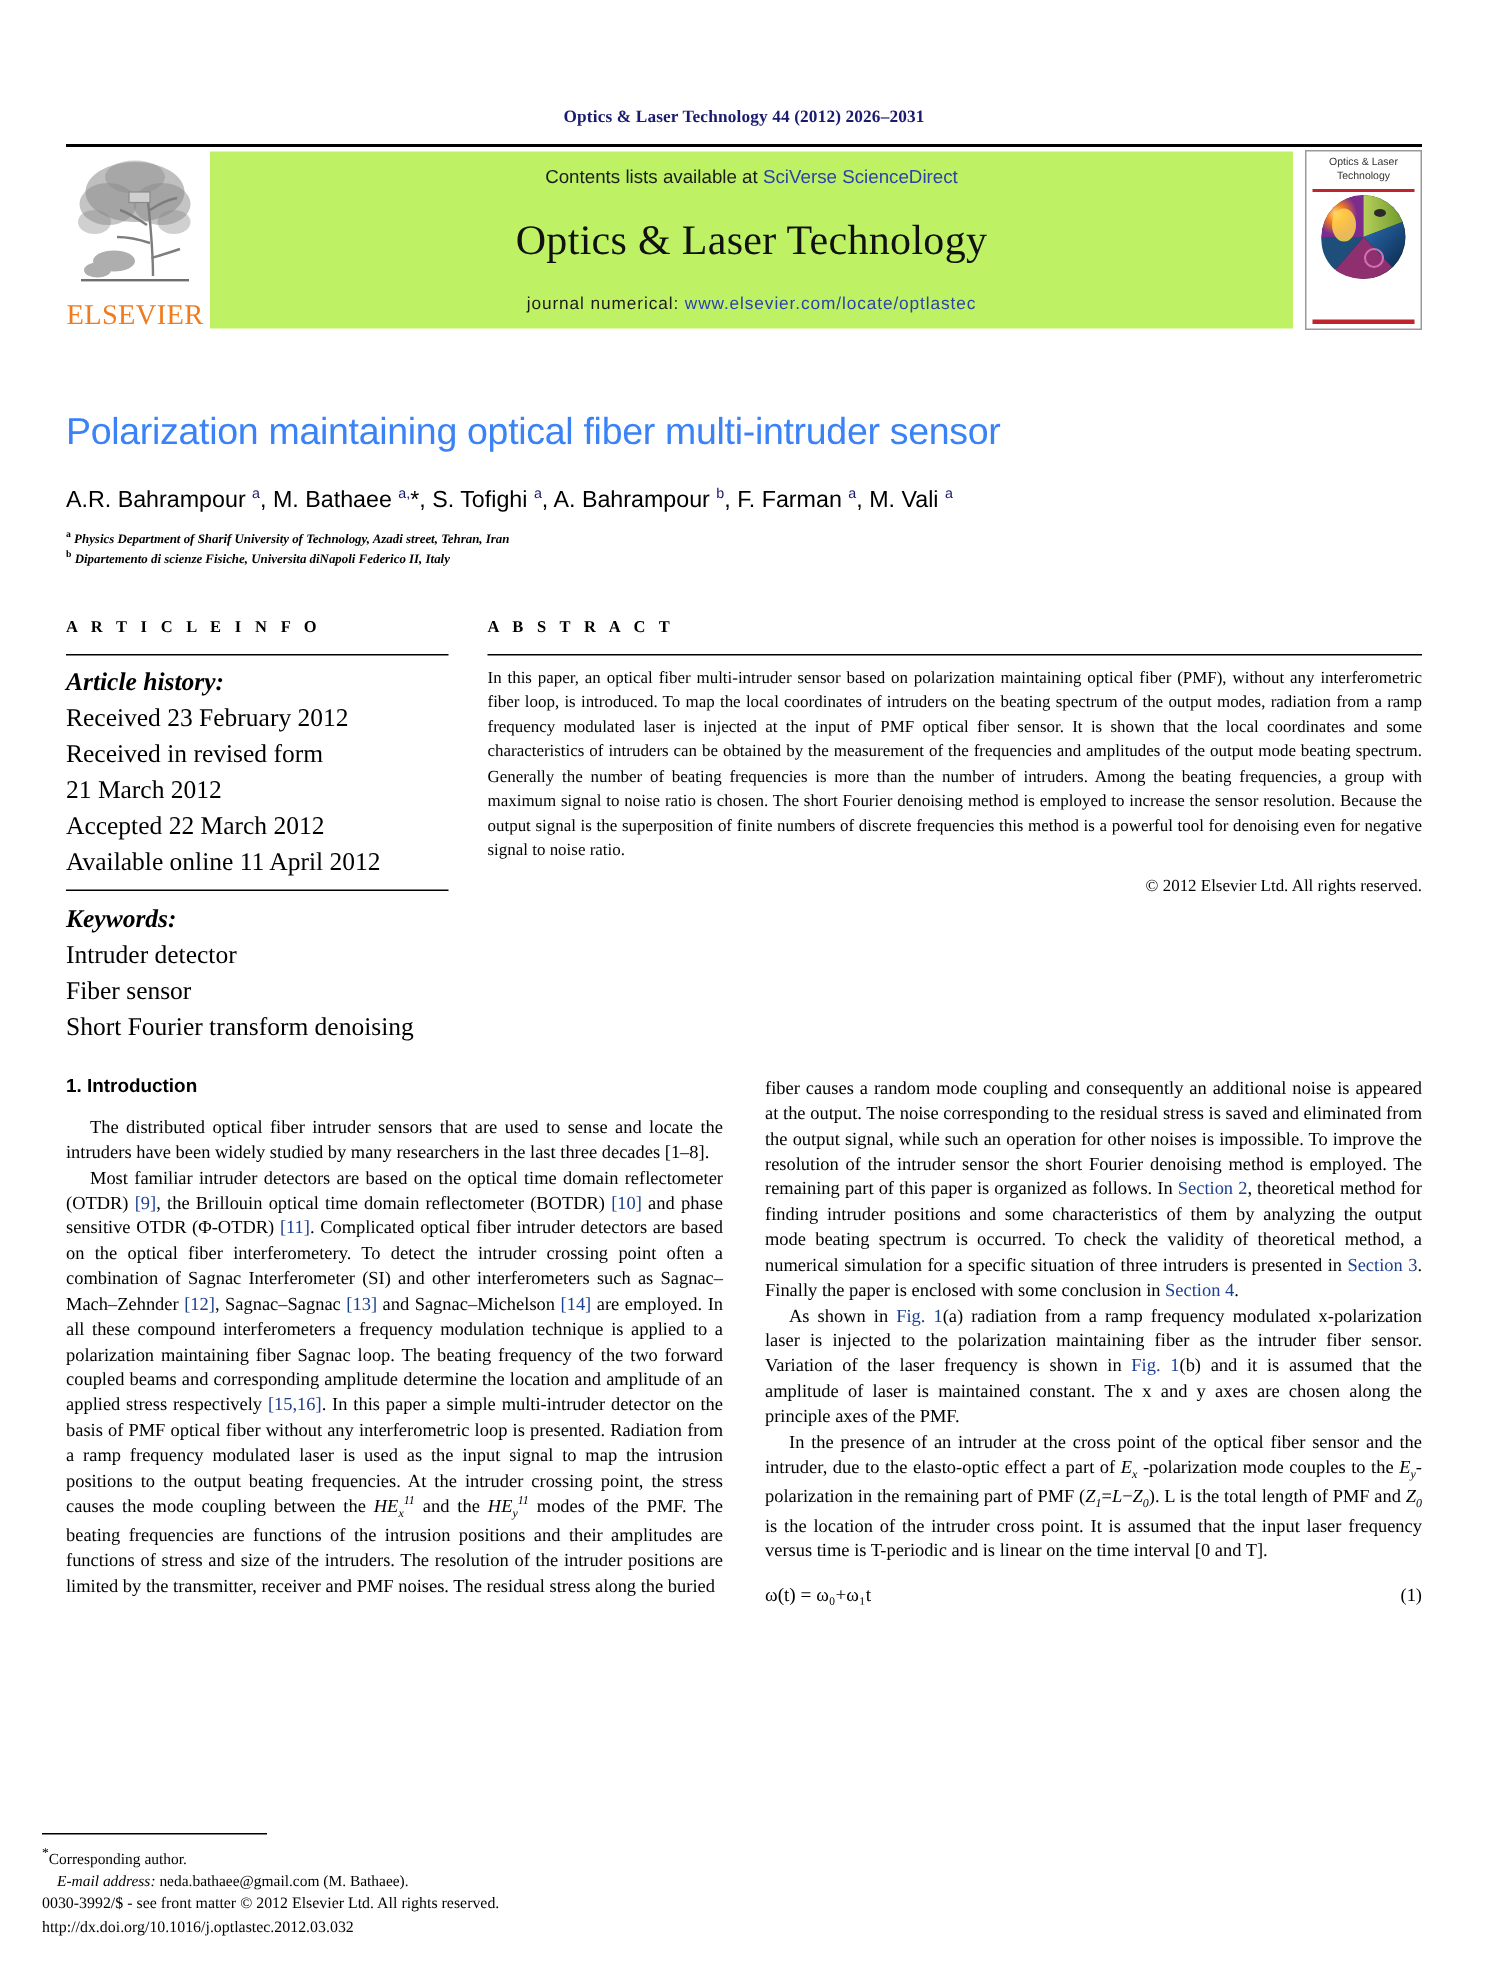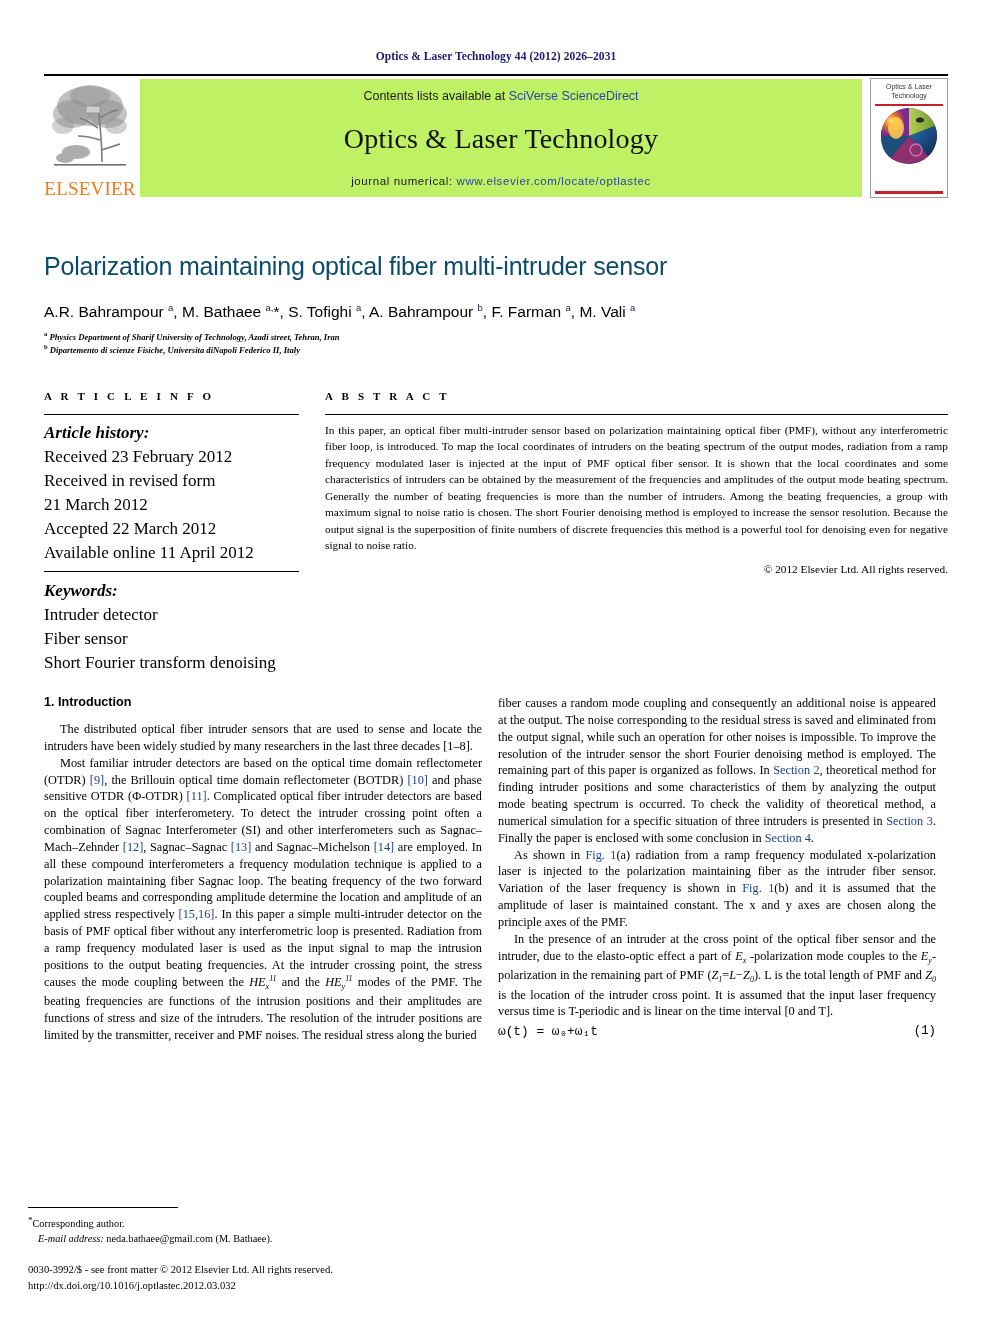--- a/index.html
+++ b/index.html
@@ -15,21 +15,21 @@
   }
   .page { position: relative; width: 992px; height: 1323px; padding: 0 44px; }
 
   
   .running-head {
     text-align: center;
     color: #1a1a6e;
     font-family: "Liberation Serif", serif;
     font-weight: bold;
     font-size: 11.5px;
-    padding-top: 50px;
+    padding-top: 72px;
     letter-spacing: 0.1px;
   }
 
   
   .banner {
     margin-top: 12px;
     border-top: 2.5px solid #000;
     display: flex;
     align-items: stretch;
     height: 126px;
@@ -103,21 +103,21 @@
   .cover-art { width: 62px; height: 56px; margin: 0 auto; border-radius: 50%; overflow: hidden; position: relative; }
   .cover-foot { position: absolute; bottom: 3px; left: 0; right: 0; height: 3px; background: #c0242c; margin: 0 4px; }
   .cover-caption { position:absolute; bottom: 9px; left:0; right:0; text-align:center; font-size:3.4px; color:#666; font-family:"Liberation Sans",sans-serif;}
 
   
   .title-block { margin-top: 52px; }
   .art-title {
     font-family: "Liberation Sans", sans-serif;
     font-size: 25px;
     font-weight: 400;
-    color: #0c4a6e;
+    color: #3b82f6;
     letter-spacing: -0.2px;
     line-height: 1.15;
   }
   .authors {
     margin-top: 21px;
     font-family: "Liberation Sans", sans-serif;
     font-size: 15.5px;
     color: #000;
     line-height: 1.3;
   }
@@ -160,21 +160,21 @@
     line-height: 1.46;
     text-align: justify;
     padding-top: 7px;
   }
   .copyright { text-align: right; margin-top: 9px; font-size: 11.3px; }
 
   
   .body-cols {
     margin-top: 20px;
     display: flex;
-    gap: 16px;
+    gap: 28px;
   }
   .bcol { width: 438px; flex: 0 0 438px; position: relative; }
   .h2 {
     font-family: "Liberation Sans", sans-serif;
     font-weight: bold;
     font-size: 12.6px;
     margin: 0 0 12px 0;
   }
   .h2.spaced { margin-top: 26px; }
   p.para {
@@ -183,37 +183,37 @@
     line-height: 1.37;
     text-align: justify;
     margin: 0;
     text-indent: 16px;
   }
   p.para.noind { text-indent: 0; }
   .ref { color: #1b3f8f; }
   .xref { color: #1b3f8f; }
   .eq-row {
     display: flex; justify-content: space-between; align-items: flex-start;
-    font-family: Liberation Mono, monospace; font-size: 12.8px; margin-top: 4px;
+    font-family: Liberation Serif, serif; font-size: 12.8px; margin-top: 14px;
   }
   .eq-row .eqn { font-size: 12.3px; }
 
   
   .footer-zone { position: absolute; left: 28px; bottom: 30px; width: 438px; }
   .fn-rule { border-top: 1px solid #000; width: 150px; margin-bottom: 6px; }
   .fn {
     font-family: "Liberation Serif", serif;
     font-size: 10.3px;
     line-height: 1.42;
   }
   .fn .star { font-size: 9px; vertical-align: super; }
   .fn .em { font-style: italic; }
   .fn-indent { padding-left: 10px; }
   .imprint {
-    margin-top: 16px;
+    margin-top: 0;
     font-family: "Liberation Serif", serif;
     font-size: 10.6px;
     line-height: 1.45;
   }
   sub, sup { line-height: 0; }
   .frac-sup { font-size: 8px; vertical-align: super; font-style: italic; }
   .frac-sub { font-size: 8px; vertical-align: sub; font-style: italic; }
 </style>
 </head>
 <body>

